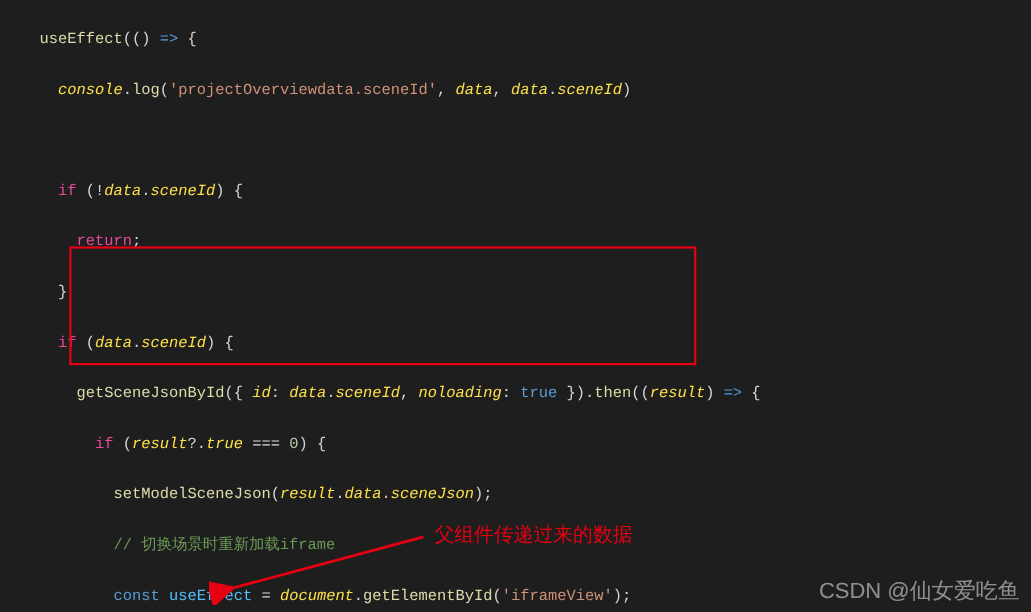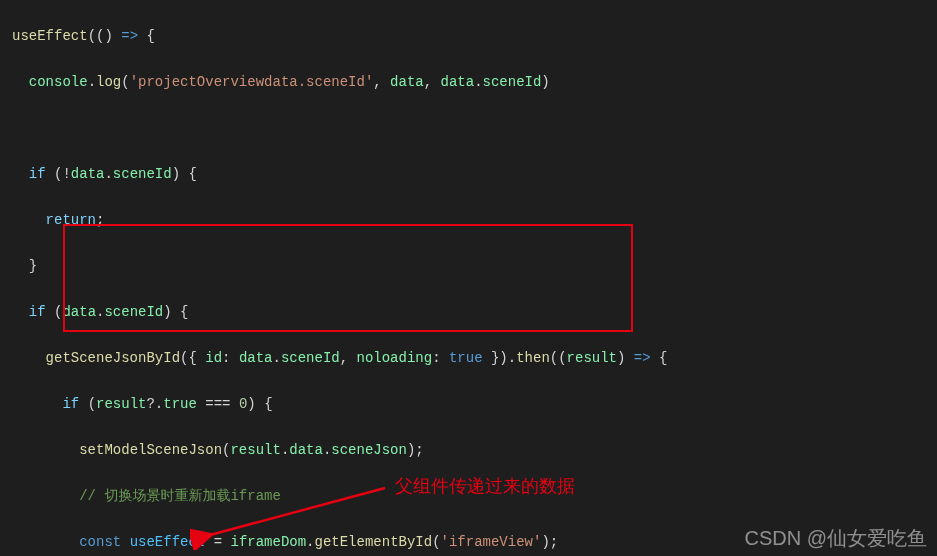--- a/index.html
+++ b/index.html
@@ -9,26 +9,26 @@
     font-size: 14px;
     line-height: 23px;
     color: #d4d4d4;
     width: 937px;
     height: 556px;
     position: relative;
     overflow: hidden;
     padding-top: 2px;
   }
   .code-block { padding: 0 12px; white-space: pre; }
-  .line { display: block; }
+  .line { display: block; margin-left: 24px; }
   .tk-fn { color: #dcdcaa; }
   .tk-p { color: #d4d4d4; }
-  .tk-kw { color: #7dd3fc; }
+  .tk-kw { color: #ec4899; }
   .tk-kw2 { color: #569cd6; }
-  .tk-var { color: #86efac; }
+  .tk-var { color: #fde047; font-style: italic; }
   .tk-var2 { color: #4fc1ff; }
   .tk-str { color: #ce9178; }
   .tk-num { color: #b5cea8; }
   .tk-comment { color: #6a9955; }
   .tk-br { color: #d4d4d4; }
   .highlight-box {
     position: absolute;
     border: 2px solid #e60012;
     pointer-events: none;
   }
@@ -59,21 +59,21 @@
 <span class="line">  <span class="tk-var">console</span><span class="tk-p">.</span><span class="tk-fn">log</span><span class="tk-p">(</span><span class="tk-str">'projectOverviewdata.sceneId'</span><span class="tk-p">, </span><span class="tk-var">data</span><span class="tk-p">, </span><span class="tk-var">data</span><span class="tk-p">.</span><span class="tk-var">sceneId</span><span class="tk-p">)</span></span>
 <span class="line"> </span>
 <span class="line">  <span class="tk-kw">if</span> <span class="tk-br">(</span><span class="tk-p">!</span><span class="tk-var">data</span><span class="tk-p">.</span><span class="tk-var">sceneId</span><span class="tk-br">)</span> <span class="tk-br">{</span></span>
 <span class="line">    <span class="tk-kw">return</span><span class="tk-p">;</span></span>
 <span class="line">  <span class="tk-br">}</span></span>
 <span class="line">  <span class="tk-kw">if</span> <span class="tk-br">(</span><span class="tk-var">data</span><span class="tk-p">.</span><span class="tk-var">sceneId</span><span class="tk-br">)</span> <span class="tk-br">{</span></span>
 <span class="line">    <span class="tk-fn">getSceneJsonById</span><span class="tk-br">({</span> <span class="tk-var">id</span><span class="tk-p">: </span><span class="tk-var">data</span><span class="tk-p">.</span><span class="tk-var">sceneId</span><span class="tk-p">, </span><span class="tk-var">noloading</span><span class="tk-p">: </span><span class="tk-kw2">true</span> <span class="tk-br">})</span><span class="tk-p">.</span><span class="tk-fn">then</span><span class="tk-br">((</span><span class="tk-var">result</span><span class="tk-br">)</span> <span class="tk-kw2">=&gt;</span> <span class="tk-br">{</span></span>
 <span class="line">      <span class="tk-kw">if</span> <span class="tk-br">(</span><span class="tk-var">result</span><span class="tk-p">?.</span><span class="tk-var">true</span> <span class="tk-p">===</span> <span class="tk-num">0</span><span class="tk-br">)</span> <span class="tk-br">{</span></span>
 <span class="line">        <span class="tk-fn">setModelSceneJson</span><span class="tk-br">(</span><span class="tk-var">result</span><span class="tk-p">.</span><span class="tk-var">data</span><span class="tk-p">.</span><span class="tk-var">sceneJson</span><span class="tk-br">)</span><span class="tk-p">;</span></span>
 <span class="line">        <span class="tk-comment">// 切换场景时重新加载iframe</span></span>
-<span class="line">        <span class="tk-kw2">const</span> <span class="tk-var2">useEffect</span> <span class="tk-p">=</span> <span class="tk-var">iframeDom</span><span class="tk-p">.</span><span class="tk-fn">getElementById</span><span class="tk-br">(</span><span class="tk-str">'iframeView'</span><span class="tk-br">)</span><span class="tk-p">;</span></span>
+<span class="line">        <span class="tk-kw2">const</span> <span class="tk-var2">useEffect</span> <span class="tk-p">=</span> <span class="tk-var">document</span><span class="tk-p">.</span><span class="tk-fn">getElementById</span><span class="tk-br">(</span><span class="tk-str">'iframeView'</span><span class="tk-br">)</span><span class="tk-p">;</span></span>
 
 
 
 
 
 
 
 
 
 

